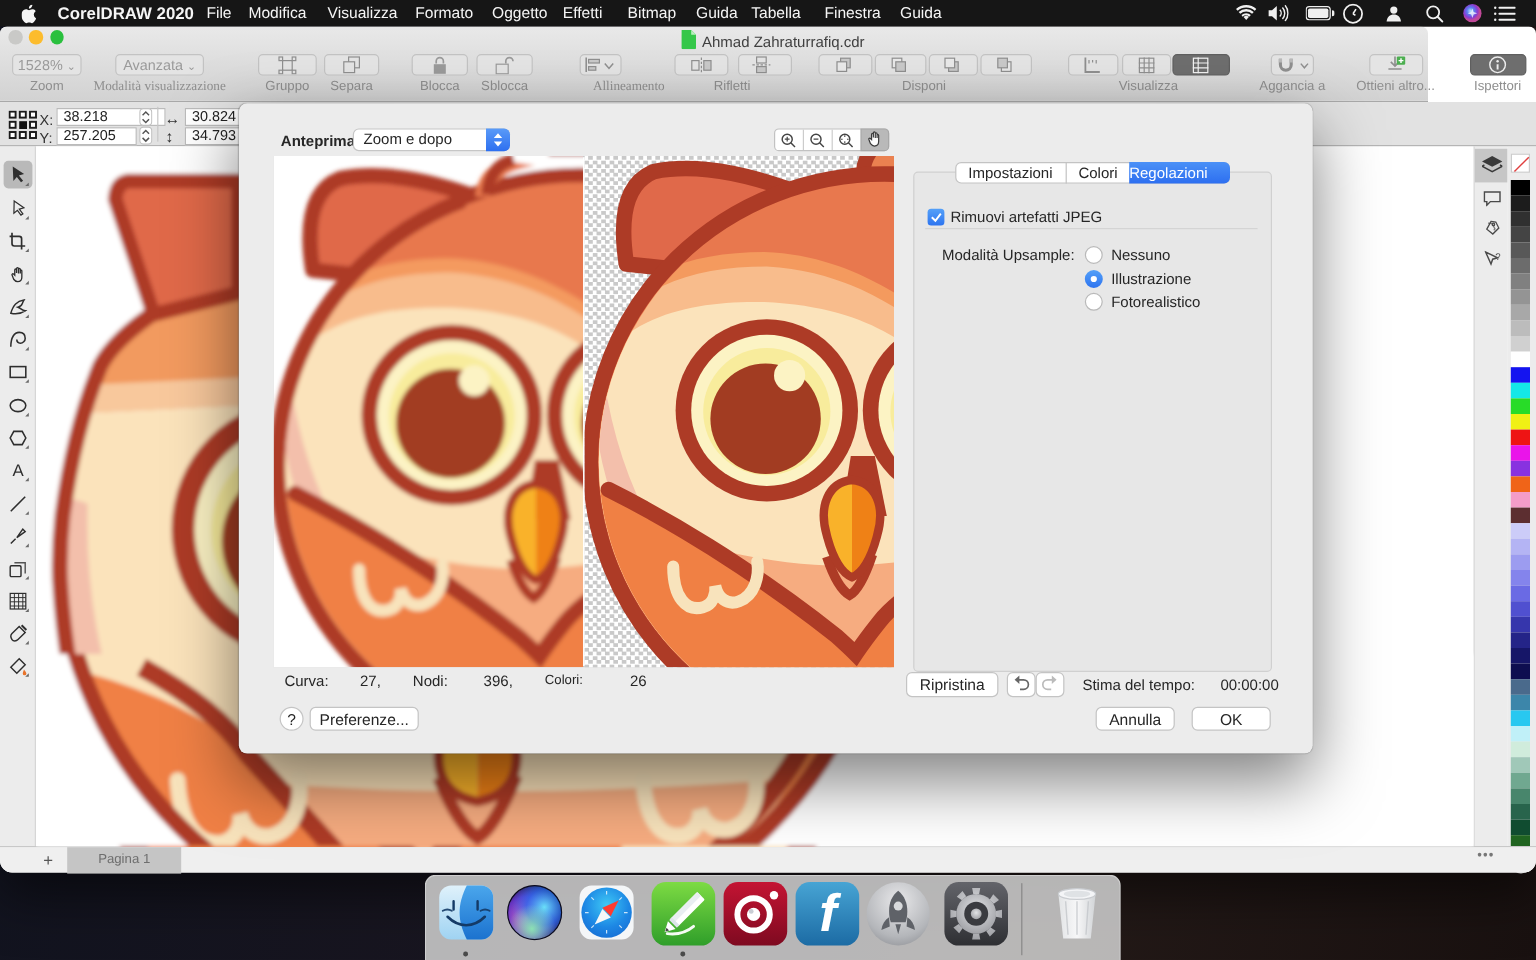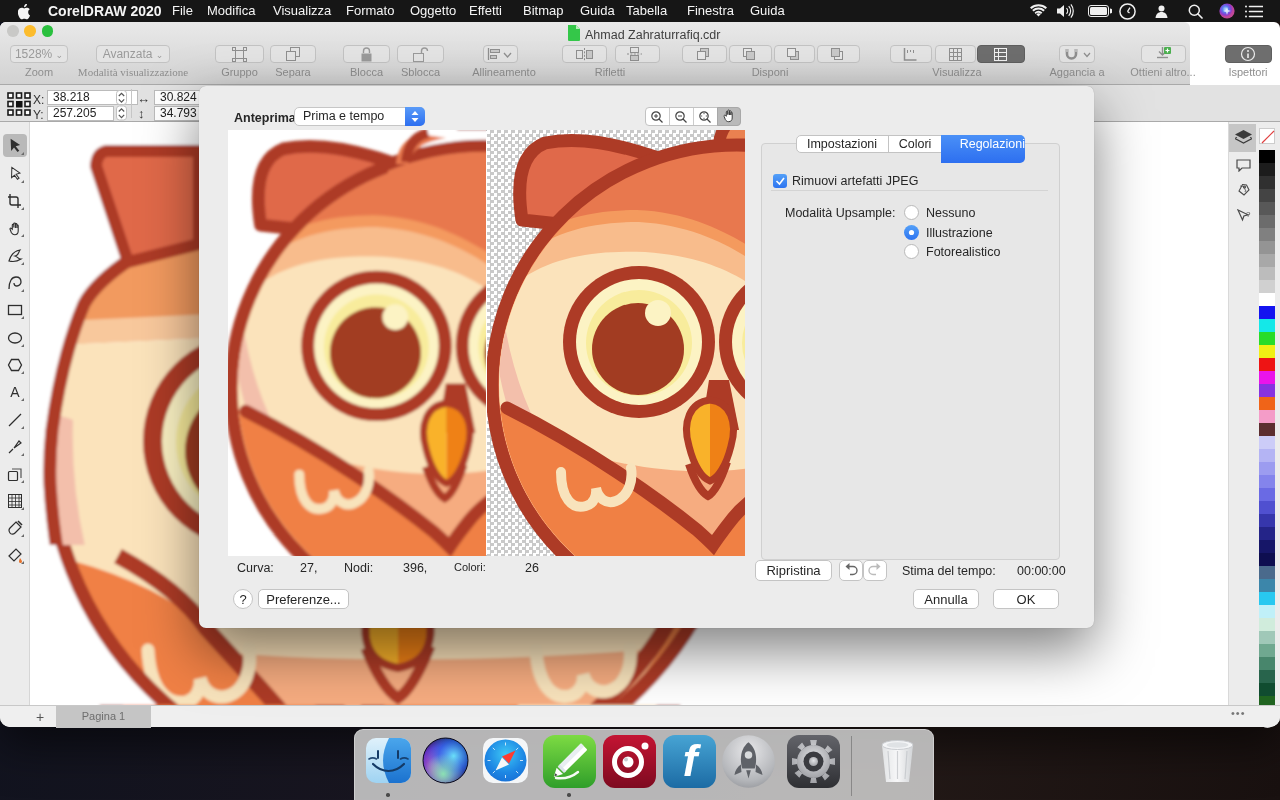--- a/index.html
+++ b/index.html
@@ -75,21 +75,21 @@
         </svg></div>
     <div class="tlab" style="left:397px;width:47px;">Sblocca</div>
     <div class="tbtn" style="left:483px;width:35px;"><svg width="33" height="16">
           <g transform="translate(4,2)" stroke="#8f8f8f">
             <path d="M0.5 0v12" stroke-width="1.3"></path>
             <rect x="2.5" y="1.5" width="9" height="3" fill="#c9c9c9"></rect>
             <rect x="2.5" y="7.5" width="6" height="3" fill="#c9c9c9"></rect>
           </g>
           <path d="M24 6l3.5 4 3.5-4" fill="none" stroke="#8f8f8f" stroke-width="1.3" transform="translate(-4,1)"></path>
         </svg></div>
-    <div class="tlab" style="left:464px;width:80px;">Allineamento</div>
+    <div class="tlab" style="left:484px;width:80px;font-family:Liberation Serif, serif;">Allineamento</div>
     <div class="tbtn" style="left:562px;width:45px;"><svg width="43" height="16">
           <g transform="translate(13,2)" stroke="#8f8f8f" fill="none">
             <rect x="0.5" y="2.5" width="6" height="8"></rect>
             <rect x="10.5" y="2.5" width="6" height="8" fill="#c9c9c9"></rect>
             <path d="M8.5 0v13" stroke-dasharray="2 1.4"></path>
           </g>
         </svg></div>
     <div class="tbtn" style="left:615px;width:45px;"><svg width="43" height="16">
           <g transform="translate(14,0)" stroke="#8f8f8f" fill="none">
             <rect x="0.5" y="1.5" width="8" height="5"></rect>
@@ -502,21 +502,21 @@
       </g>
       <g fill="#f0f0f0">
         <circle cx="1" cy="1.5" r="1"></circle>
         <circle cx="1" cy="6.5" r="1"></circle>
         <circle cx="1" cy="11.5" r="1"></circle>
       </g>
     </svg>
 </div>
 <div id="dialog">
   <span class="abs" style="left:35px;top:25px;font-weight:bold;">Anteprima:</span>
-  <div class="abs" style="left:95px;top:21px;width:131px;height:19px;background:#fff;border:1px solid #c6c6c6;border-radius:5px;line-height:17px;padding-left:8px;">Prima e tempo</div>
+  <div class="abs" style="left:95px;top:21px;width:131px;height:19px;background:#fff;border:1px solid #c6c6c6;border-radius:5px;line-height:17px;padding-left:8px;">Zoom e dopo</div>
   <div class="abs" style="left:206px;top:21px;width:20px;height:19px;background:linear-gradient(#5a9bf8,#2d6ff0);border-radius:0 5px 5px 0;"><svg width="20" height="19">
         <path d="M6.5 8l3.5-4 3.5 4zM6.5 11l3.5 4 3.5-4z" fill="#fff"></path>
       </svg></div>
   <div class="abs" style="left:446px;top:21px;width:96px;height:19px;background:#fff;border:1px solid #c2c2c2;border-radius:4px;"></div>
   <div class="abs" style="left:518px;top:21px;width:24px;height:19px;background:#b9b9b9;border:1px solid #a8a8a8;border-radius:0 4px 4px 0;"></div>
   <div class="abs" style="left:470px;top:22px;width:1px;height:17px;background:#ccc;"></div>
   <div class="abs" style="left:494px;top:22px;width:1px;height:17px;background:#ccc;"></div>
   <svg class="abs" style="left:446px;top:21px" width="96" height="19" viewBox="0 0 96 19">
     <g fill="none" stroke="#444" stroke-width="1.2">
         <circle cx="11" cy="9" r="4.2"></circle>
@@ -552,21 +552,21 @@
   </div>
   <div class="abs" style="left:288px;top:44px;width:258px;height:426px;overflow:hidden;background:repeating-conic-gradient(#c9c9c9 0% 25%, #ffffff 0% 50%) 0 0/7px 7px;">
     <svg width="258" height="426" viewBox="0 0 258 426">
         <use href="#owl"></use>
       </svg>
   </div>
   <div class="abs" style="left:562px;top:57px;width:299px;height:417px;background:#e7e7e7;border:1px solid #d0d0d0;border-radius:4px;"></div>
   <div class="abs" style="left:597px;top:49px;width:229px;height:18px;background:#fff;border:1px solid #c3c3c3;border-radius:5px;"></div>
   <div class="abs" style="left:597px;top:49px;width:92px;height:18px;font-size:12.5px;text-align:center;line-height:18px;">Impostazioni</div>
   <div class="abs" style="left:689px;top:49px;width:53px;height:18px;font-size:12.5px;text-align:center;line-height:18px;border-left:1px solid #c3c3c3;">Colori</div>
-  <div class="abs" style="left:742px;top:49px;width:84px;height:28px;background:linear-gradient(#4a90f7,#2d6ff0);border-radius:0 5px 5px 0;color:#fff;font-size:12.5px;text-align:right;line-height:18px;padding-left:16px;">Regolazioni</div>
+  <div class="abs" style="left:742px;top:49px;width:84px;height:18px;background:linear-gradient(#4a90f7,#2d6ff0);border-radius:0 5px 5px 0;color:#fff;font-size:12.5px;text-align:left;line-height:18px;">Regolazioni</div>
   <div class="abs" style="left:574px;top:88px;width:14px;height:14px;background:linear-gradient(#54a0f8,#2d74f0);border-radius:3px;"><svg width="14" height="14">
         <path d="M3.5 7l3 3 4.5-6" fill="none" stroke="#fff" stroke-width="1.6"></path>
       </svg></div>
   <span class="abs" style="left:593px;top:88px;">Rimuovi artefatti JPEG</span>
   <div class="abs" style="left:572px;top:104px;width:277px;height:1px;background:#d4d4d4;"></div>
   <span class="abs" style="left:586px;top:120px;">Modalità Upsample:</span>
   <div class="abs" style="left:705px;top:119px;width:15px;height:15px;background:#fff;border-radius:50%;border:1px solid #b9b9b9;"></div>
   <span class="abs" style="left:727px;top:120px;">Nessuno</span>
   <div class="abs" style="left:705px;top:138.5px;width:15px;height:15px;background:linear-gradient(#54a0f8,#2d74f0);border-radius:50%;"><svg width="15" height="15">
         <circle cx="7.5" cy="7.5" r="2.6" fill="#fff"></circle>

